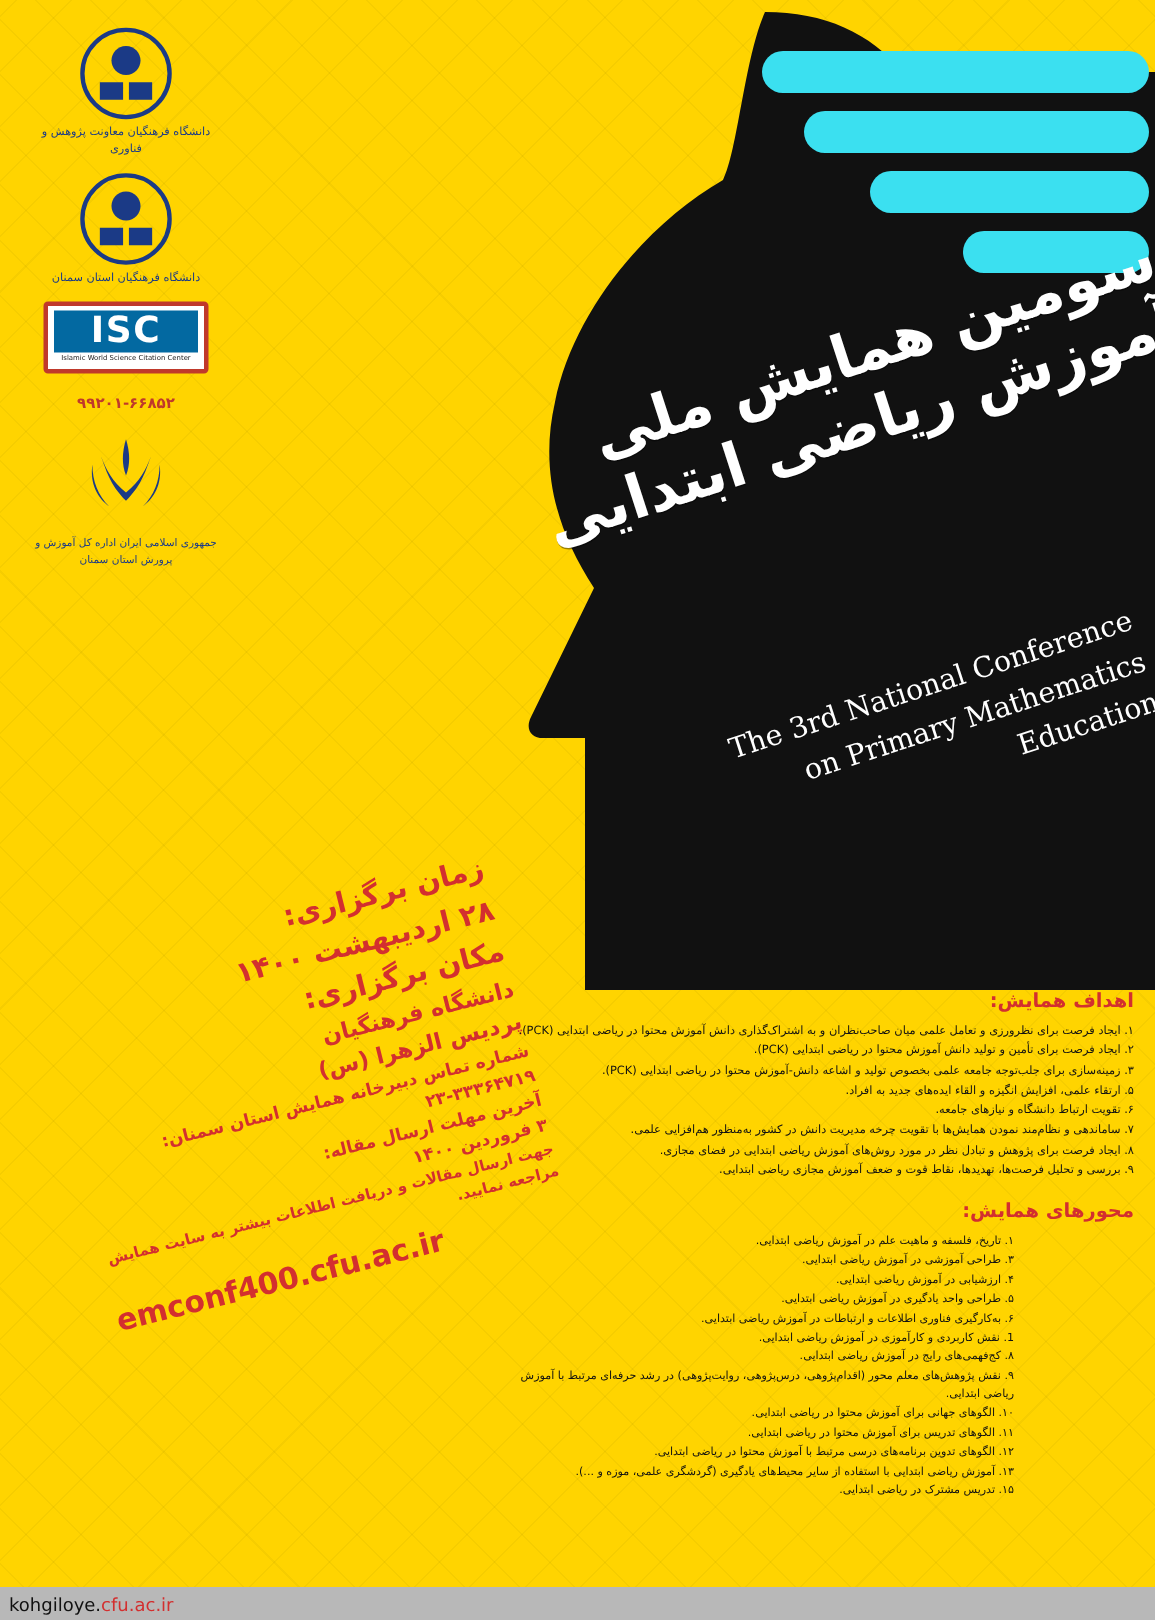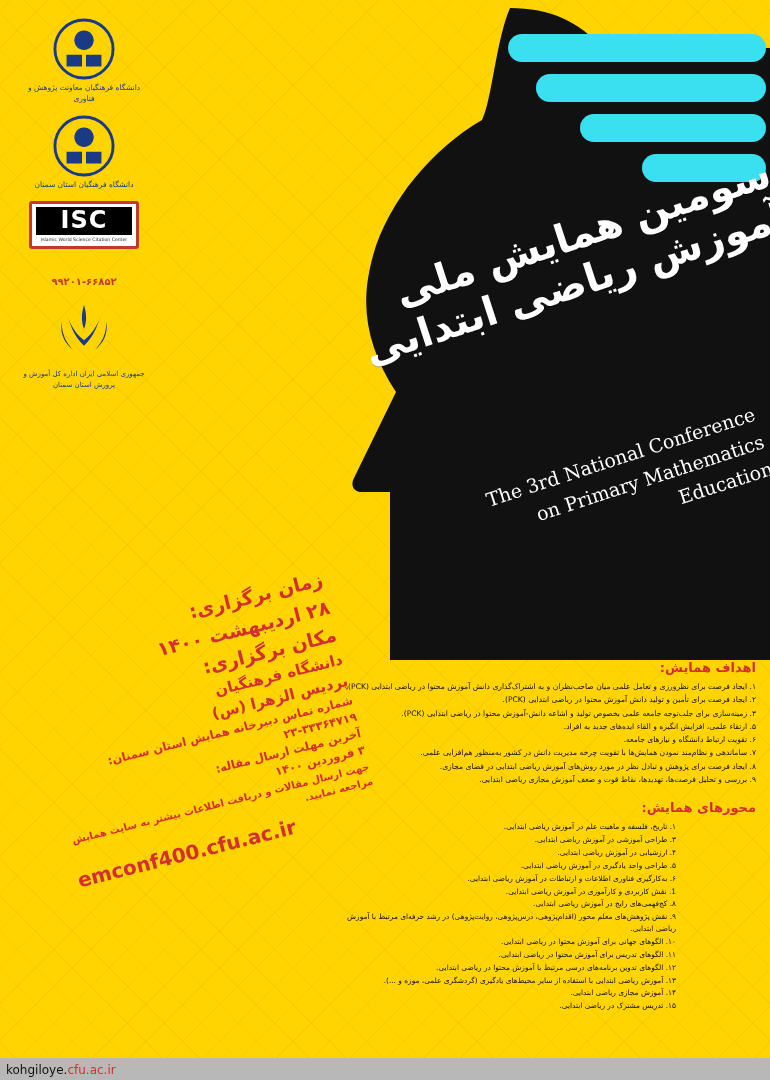--- a/index.html
+++ b/index.html
@@ -38,26 +38,26 @@
   .logo-mark{width:62px;height:62px;}
   .logo-caption{
     font-size:7.5px;color:#1b3a86;text-align:center;line-height:1.45;
     margin-top:3px;max-width:120px;
   }
   .isc-box{
     width:96px;background:#fff;border:3px solid #c0392b;border-radius:3px;
     padding:3px 4px 2px;text-align:center;
   }
   .isc-top{
-    background:#000000;color:#fff;font-weight:bold;font-size:24px;
+    background:#0369a1;color:#fff;font-weight:bold;font-size:24px;
     letter-spacing:1px;line-height:1.05;padding:1px 0 2px;
   }
   .isc-sub{font-size:4.6px;color:#222;line-height:1.35;padding:2px 1px 1px;}
   .isc-code{
-    font-size:10px;color:#c0392b;font-weight:bold;margin-top:17px;direction:ltr;
+    font-size:10px;color:#c0392b;font-weight:bold;margin-top:5px;direction:ltr;
   }
   .emblem{width:56px;height:58px;margin-top:4px;}
   .emblem-caption{
     font-size:7px;color:#1b3a86;text-align:center;line-height:1.5;margin-top:0;
   }
 
   
   .title-fa{
     position:absolute;top:150px;right:8px;width:330px;height:300px;
     transform:rotate(-18deg);transform-origin:100% 0;
@@ -240,21 +240,20 @@
       <li>۴. ارزشیابی در آموزش ریاضی ابتدایی.</li>
       <li>۵. طراحی واحد یادگیری در آموزش ریاضی ابتدایی.</li>
       <li>۶. به‌کارگیری فناوری اطلاعات و ارتباطات در آموزش ریاضی ابتدایی.</li>
       <li>1. نقش کاربردی و کارآموزی در آموزش ریاضی ابتدایی.</li>
       <li>۸. کج‌فهمی‌های رایج در آموزش ریاضی ابتدایی.</li>
       <li>۹. نقش پژوهش‌های معلم محور (اقدام‌پژوهی، درس‌پژوهی، روایت‌پژوهی) در رشد حرفه‌ای مرتبط با آموزش ریاضی ابتدایی.</li>
       <li>۱۰. الگوهای جهانی برای آموزش محتوا در ریاضی ابتدایی.</li>
       <li>۱۱. الگوهای تدریس برای آموزش محتوا در ریاضی ابتدایی.</li>
       <li>۱۲. الگوهای تدوین برنامه‌های درسی مرتبط با آموزش محتوا در ریاضی ابتدایی.</li>
       <li>۱۳. آموزش ریاضی ابتدایی با استفاده از سایر محیط‌های یادگیری (گردشگری علمی، موزه و ...).</li>
-      <li>۱۴. آموزش مجازی ریاضی ابتدایی.</li>
       <li>۱۵. تدریس مشترک در ریاضی ابتدایی.</li>
     </ul>
   </div>
 
   <div class="footer"></div>
   <div class="footer-url"><span>kohgiloye.</span><span class="dom">cfu.ac.ir</span></div>
 
 </div>
 
 </body></html>

